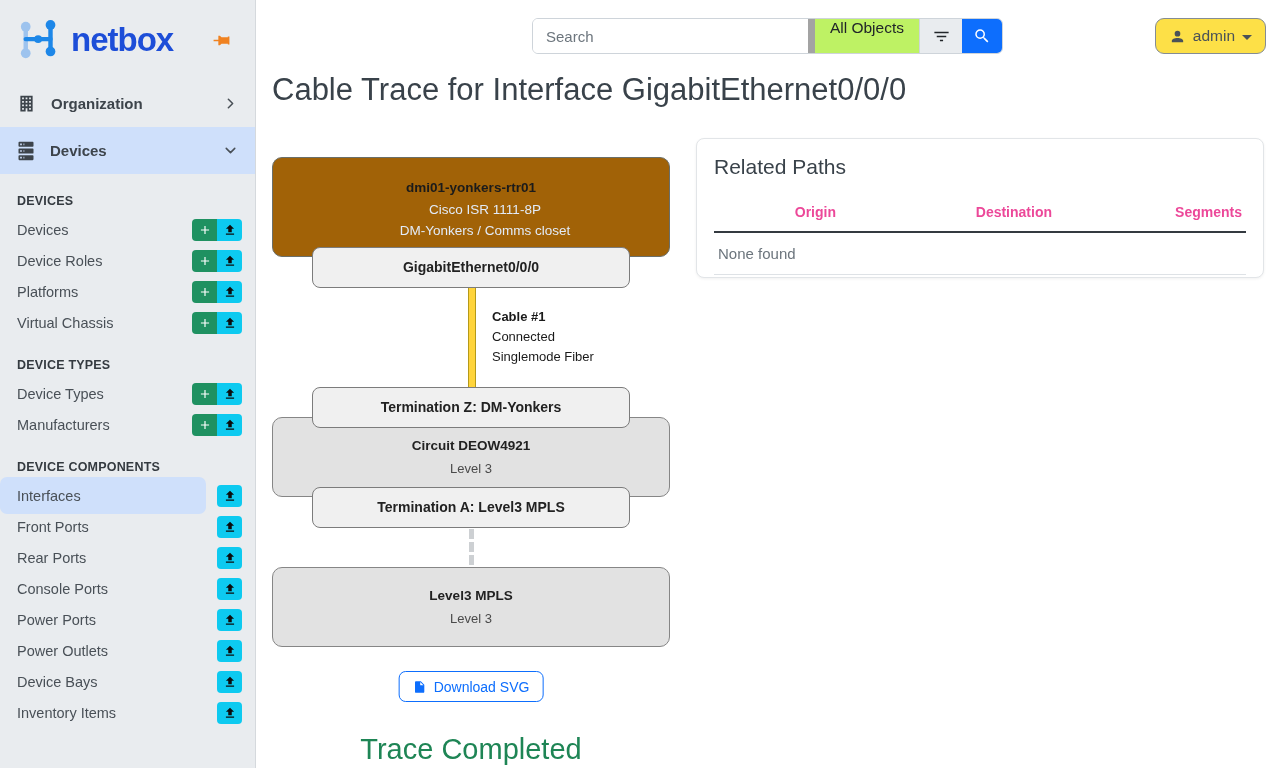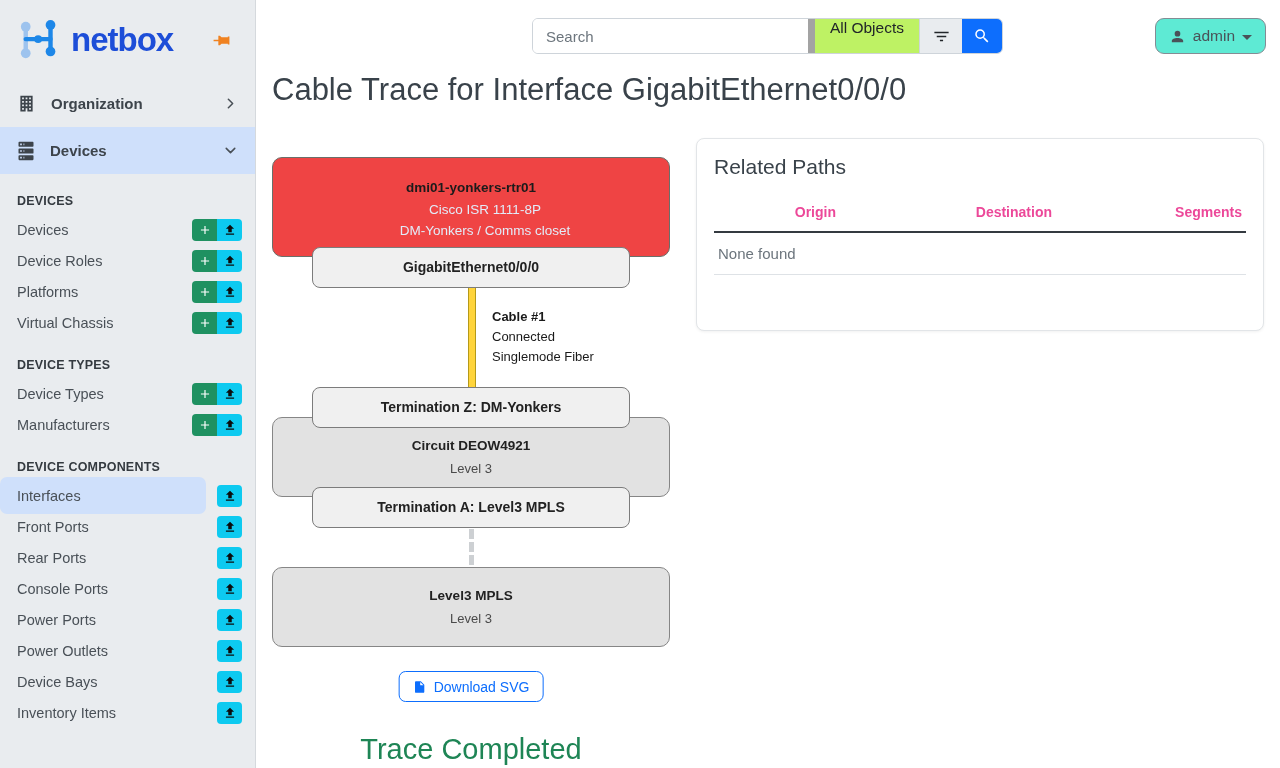--- a/index.html
+++ b/index.html
@@ -40,31 +40,31 @@
   .search-group input::placeholder { color:#6c757d; }
   .scope-btn { display:flex; align-items:flex-start; padding:0 15px; background:#bef264;
               border-left:7px solid #a3a3a3; font-size:15.5px; color:#212529; cursor:pointer; white-space:nowrap; }
   .filter-btn { width:43px; background:#e9ecef; border-left:1px solid #ced4da;
               display:flex; align-items:center; justify-content:center; cursor:pointer; }
   .search-btn { width:40px; background:#0d6efd; display:flex; align-items:center;
               justify-content:center; cursor:pointer; border:none; }
 
   .admin-btn { position:absolute; right:14px; top:18px; height:36px; border:1px solid #848c94;
               border-radius:9px; display:flex; align-items:center; gap:7px; padding:0 13px;
-              color:#4a5258; font-size:15.5px; background:#5eead4; cursor:pointer; }
+              color:#4a5258; font-size:15.5px; background:#fde047; cursor:pointer; }
   .caret-down { width:0; height:0; border-left:5px solid transparent; border-right:5px solid transparent;
               border-top:5px solid #4a5258; margin-top:2px; }
 
   .page-title { position:absolute; left:15px; top:70px; font-size:31px; font-weight:400;
               color:#39424a; line-height:40px; white-space:nowrap; }
 
   
   .trace { position:absolute; left:15px; top:157px; width:398px; height:615px; }
   .node { position:absolute; text-align:center; }
-  .device-box { left:0; top:0; width:398px; height:100px; background:#ef4444;
+  .device-box { left:0; top:0; width:398px; height:100px; background:#a16207;
               border:1px solid #6a6f6a; border-radius:10px; padding-top:22px; z-index:0; }
   .device-name { font-size:13.5px; font-weight:bold; color:#1b1b1b; margin-bottom:7px; }
   .node-link { font-size:13.5px; color:#e2ebf8; margin-bottom:6px; cursor:pointer;padding-left:28px; }
   .term-box { left:40px; top:90px; width:318px; height:41px; background:#f0f0f0;
               border:1px solid #7c7c7c; border-radius:8px; line-height:39px;
               font-size:14px; font-weight:bold; color:#222; z-index:2; }
   .termz-box { top:230px; }
   .terma-box { top:330px; }
   .cable-line { position:absolute; left:196px; top:130px; width:8px; height:100px;
               background:#ffd43b; border-left:1px solid #b59a19; border-right:1px solid #b59a19; z-index:1; }
@@ -79,21 +79,21 @@
   .wide-sub { font-size:13px; color:#4a4a4a; cursor:pointer; }
   .dotted-line { position:absolute; left:197px; top:372px; height:36px; width:0;
               border-left:5px dashed #cdd0d3; }
   .download-btn { position:absolute; left:50%; transform:translateX(-50%); top:514px; height:31px;
               display:flex; align-items:center; gap:7px; padding:0 13px; border:1px solid #0d6efd;
               border-radius:7px; color:#0d6efd; background:#fff; font-size:14px; cursor:pointer; white-space:nowrap; }
   .trace-status { position:absolute; left:50%; transform:translateX(-50%); top:576px;
               font-size:29px; color:#1e8555; white-space:nowrap; }
 
   
-  .related-card { position:absolute; left:439px; top:138px; width:568px; height:193px;
+  .related-card { position:absolute; left:439px; top:138px; width:568px; height:140px;
               background:#fff; border:1px solid #e2e5e8; border-radius:8px;
               box-shadow:0 1px 3px rgba(0,0,0,.06); padding:16px 17px; }
   .related-title { font-size:21px; font-weight:400; color:#39424a; }
   .related-card table { width:100%; border-collapse:collapse; margin-top:18px; }
   .related-card th { text-align:right; font-size:14px; color:#ec4899; padding:7px 4px 11px;
               border-bottom:2px solid #343a40; }
   .related-card th.c1 { width:126px; } .related-card th.c2 { width:216px; }
   .related-card td { padding:12px 4px; font-size:15px; color:#6c757d; border-bottom:1px solid #dee2e6; }
   .ic { display:block; }
 </style>

